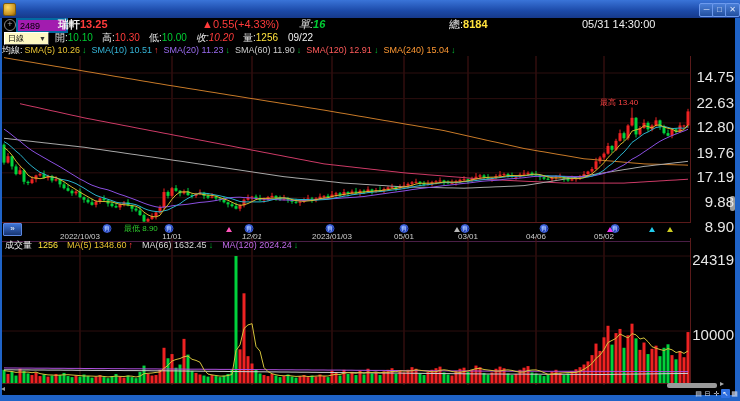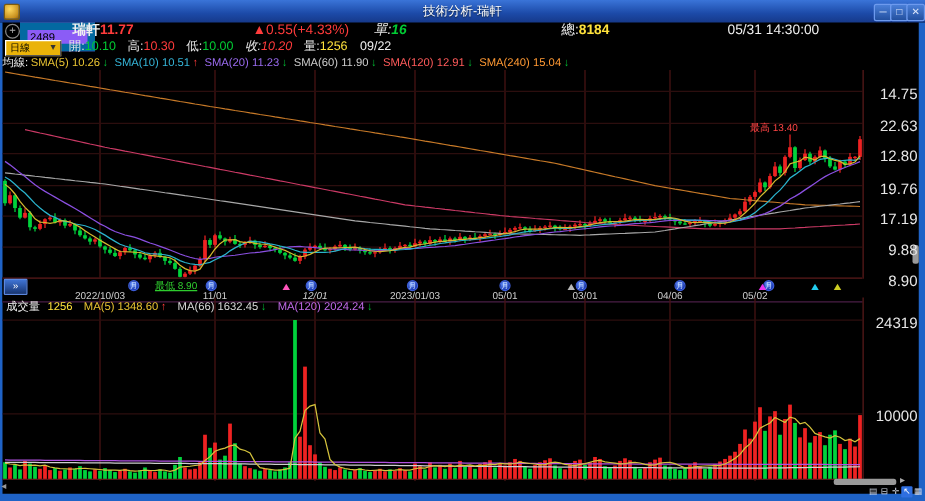--- a/index.html
+++ b/index.html
@@ -12,29 +12,29 @@
   .winbtn{top:3px;width:13px;height:12px;font-size:8px;line-height:12px;text-align:center;color:#dce6fa;background:linear-gradient(#4a7fd8,#23509f);border:1px solid #6d9aee;border-radius:2px;}
   #border-l{left:0;top:18px;width:2px;height:383px;background:#1f63c7;}
   #border-r{left:735px;top:18px;width:5px;height:383px;background:#1f63c7;}
   #border-b{left:0;top:395px;width:740px;height:6px;background:#1f63c7;}
   
   #row1{left:2px;top:18px;width:733px;height:13px;font-size:11px;line-height:13px;white-space:nowrap;}
   #row2{left:2px;top:31px;width:733px;height:13px;font-size:10px;line-height:13px;white-space:nowrap;}
   #row3{left:2px;top:44px;width:733px;height:12px;font-size:9px;line-height:12px;white-space:nowrap;}
   .r1item{position:absolute;top:0;}
   #plus-icon{left:2px;top:1px;width:10px;height:10px;border:1px solid #888;border-radius:50%;color:#aaa;font-size:9px;line-height:9px;text-align:center;}
-  #symbol-input{left:14px;top:0px;width:44px;height:11px;background:#8b5cf6;border:6px solid #0369a1;color:#000;font-size:9px;padding:0 2px;font-family:"Liberation Sans",sans-serif;}
-  #period-box{position:absolute;left:2px;top:1px;width:40px;height:11px;background:#eab308;border:1px solid #fff;border-right-color:#555;border-bottom-color:#555;color:#000;font-size:8px;line-height:11px;padding-left:3px;}
+  #symbol-input{left:14px;top:0px;width:44px;height:11px;background:#a21caf;border:2px solid #0369a1;color:#000;font-size:9px;padding:0 2px;font-family:"Liberation Sans",sans-serif;}
+  #period-box{position:absolute;left:2px;top:1px;width:40px;height:11px;background:#fef9c3;border:1px solid #fff;border-right-color:#555;border-bottom-color:#555;color:#000;font-size:8px;line-height:11px;padding-left:3px;}
   #period-box .arr{float:right;margin-right:2px;font-size:7px;color:#333;}
   .lbl{color:#e8e8e8;} .red{color:#ff3b3b;} .grn{color:#00cc33;} .yel{color:#ffe23c;} .wht{color:#f0f0f0;}
   
   #price-pane{left:2px;top:56px;width:688px;height:167px;}
   #vol-pane{left:2px;top:238px;width:688px;height:147px;}
   svg{display:block;}
-  .axis-label{position:absolute;left:692px;width:42px;text-align:right;font-size:12px;color:#e6e6e6;}
+  .axis-label{position:absolute;left:692px;width:42px;text-align:right;font-size:15px;color:#e6e6e6;}
   #gutter-line-1{left:690px;top:56px;width:1px;height:167px;background:#5a1a1a;}
   #gutter-line-2{left:690px;top:238px;width:1px;height:147px;background:#5a1a1a;}
   
   #date-axis{left:2px;top:222px;width:688px;height:18px;border-top:1px solid #5a1a1a;border-bottom:1px solid #4a1e46;background:#000;}
   .date-label{position:absolute;top:9px;font-size:8px;color:#cfcfcf;transform:translateX(-50%);white-space:nowrap;text-align:right;}
   .evt-circle{position:absolute;top:1px;width:9px;height:9px;border-radius:50%;background:radial-gradient(circle at 35% 30%,#6f9bff,#1636b0 75%);border:1px solid #3c5cd8;box-sizing:border-box;transform:translateX(-50%);color:#cfe0ff;font-size:6px;line-height:8px;text-align:center;overflow:hidden;}
   .evt-tri{position:absolute;top:4px;width:0;height:0;border-left:3px solid transparent;border-right:3px solid transparent;border-bottom:5px solid #f0f;transform:translateX(-50%);}
   #skip-button{left:1px;top:0px;width:17px;height:11px;background:linear-gradient(#3f74d4,#173572);border:1px solid #5b87e0;color:#fff;font-size:8px;line-height:10px;text-align:center;border-radius:1px;}
   .annot{position:absolute;font-size:8px;white-space:nowrap;}
   
@@ -48,34 +48,33 @@
   .tool-icon{width:9px;height:9px;font-size:7px;line-height:9px;text-align:center;color:#cfd6e4;}
   .tool-icon.active{background:#2f6fe0;border-radius:1px;color:#fff;}
 </style>
 </head>
 <body>
 
 <div id="win">
 
   <div id="titlebar" class="abs">
     <div id="app-icon" class="abs"></div>
-    <div id="win-title">技術分析-瑞軒</div>
   </div>
   <div class="winbtn abs" style="left:699px;">─</div>
   <div class="winbtn abs" style="left:712px;">□</div>
   <div class="winbtn abs" style="left:725px;">✕</div>
   <div id="border-l" class="abs"></div>
   <div id="border-r" class="abs"></div>
   <div id="border-b" class="abs"></div>
 
   <div id="row1" class="abs">
     <div id="plus-icon" class="abs">+</div>
     <input id="symbol-input" class="abs" value="2489" style="">
     <span class="r1item wht" style="left:56px;font-weight:bold;">瑞軒</span>
-    <span class="r1item red" style="left:78px;font-weight:bold;">11.77</span>
+    <span class="r1item red" style="left:78px;font-weight:bold;">13.25</span>
     <span class="r1item red" style="left:200px;">▲0.55(+4.33%)</span>
     <span class="r1item" style="left:297px;font-style:italic;"><span class="lbl">單:</span><span class="grn" style="font-weight:bold;">16</span></span>
     <span class="r1item" style="left:447px;"><span class="lbl">總:</span><span class="yel" style="font-weight:bold;">8184</span></span>
     <span class="r1item wht" style="left:580px;">05/31 14:30:00</span>
   </div>
 
   <div id="row2" class="abs">
     <div id="period-box"><span>日線</span><span class="arr">▼</span></div>
     <span class="r1item" style="left:53px;"><span class="lbl">開:</span><span class="grn">10.10</span></span>
     <span class="r1item" style="left:100px;"><span class="lbl">高:</span><span class="red">10.30</span></span>
@@ -695,14 +694,14 @@
 <div class="axis-label abs" style="top: 68px;">14.75</div>
     <div class="axis-label abs" style="top: 93.6px;">22.63</div>
     <div class="axis-label abs" style="top: 117.92px;">12.80</div>
     <div class="axis-label abs" style="top: 143.52px;">19.76</div>
     <div class="axis-label abs" style="top: 167.84px;">17.19</div>
     <div class="axis-label abs" style="top: 192.672px;">9.88</div>
     <div class="axis-label abs" style="top: 217.76px;">8.90</div>
     <div class="axis-label abs" style="top: 251.017px;">24319</div>
     <div class="axis-label abs" style="top: 326.02px;">10000</div>
     <div class="annot abs" style="left: 600px; top: 97px; color: rgb(255, 68, 68);">最高 13.40</div>
-    <div class="annot abs" style="left: 124px; top: 223px; color: rgb(46, 204, 46); text-decoration: underline;">最低 8.90</div>
+    <div class="annot abs" style="left: 124px; top: 223px; color: rgb(46, 204, 46);">最低 8.90</div>
   </div>
 
 </body></html>

